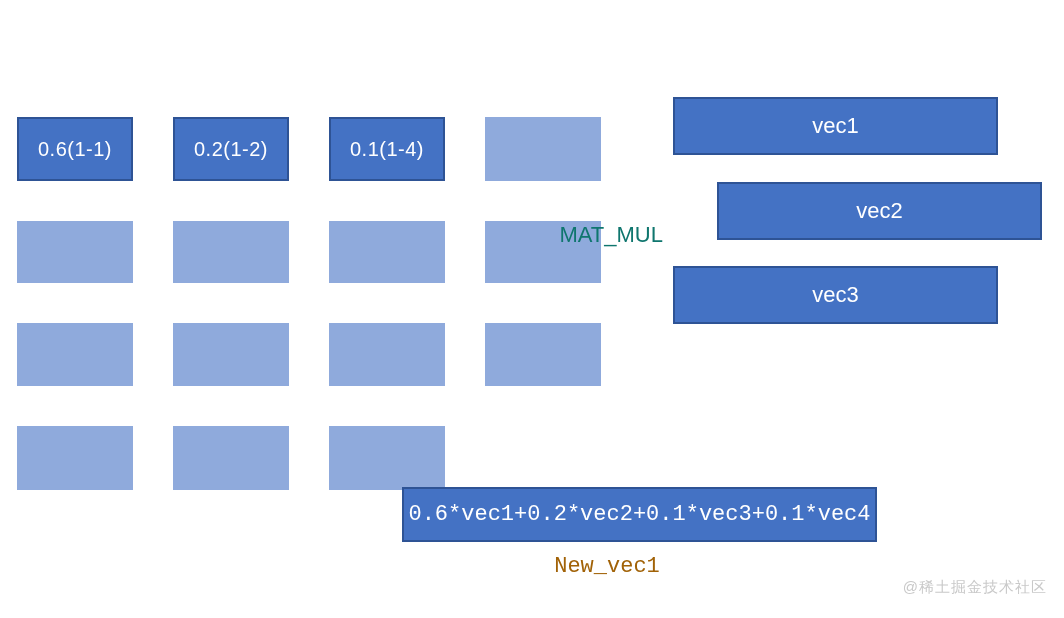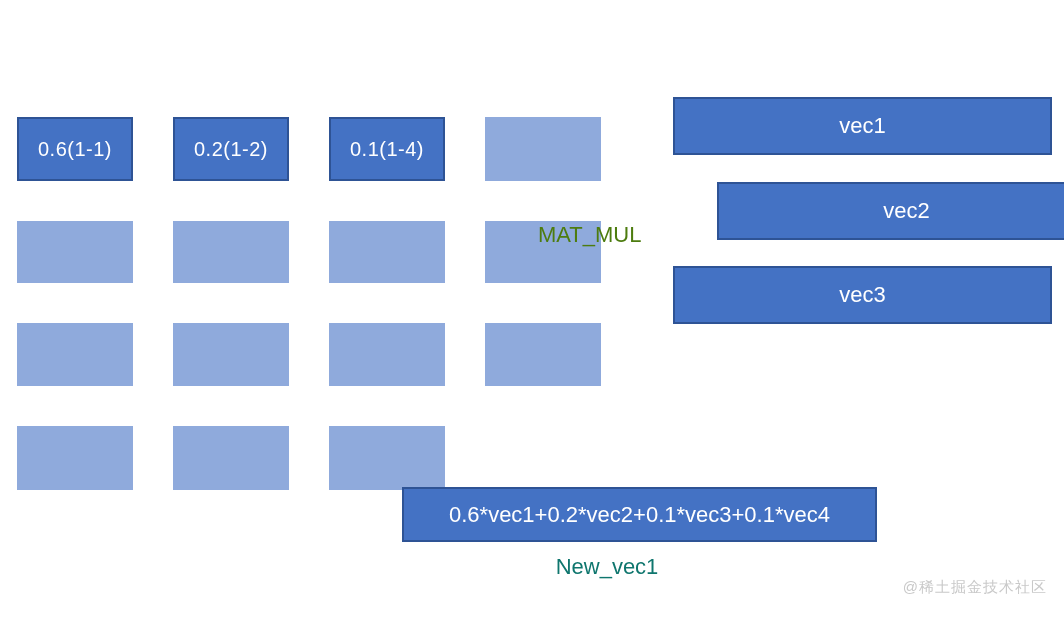--- a/index.html
+++ b/index.html
@@ -36,33 +36,33 @@
     justify-content: center;
     letter-spacing: 0.5px;
   }
   .matrix-cell {
     background: #8FAADC;
   }
 
   
   .op-label {
     position: absolute;
-    left: 538px;
+    left: 525px;
     top: 222px;
     width: 138px;
-    text-align: left;
+    text-align: right;
     font-size: 22px;
-    color: #4d7c0f;
+    color: #0f766e;
   }
 
   
   .vec-bar {
     position: absolute;
     left: 673px;
-    width: 379px;
+    width: 325px;
     height: 58px;
     background: #4472C4;
     border: 2px solid #2E5395;
     color: #ffffff;
     font-size: 22px;
     display: flex;
     align-items: center;
     justify-content: center;
   }
   .vec-bar.v1 { top: 97px; }
@@ -78,29 +78,31 @@
     width: 475px;
     height: 55px;
     background: #4472C4;
     border: 2px solid #2E5395;
     color: #ffffff;
     font-size: 22px;
     display: flex;
     align-items: center;
     justify-content: center;
     white-space: nowrap;
+    font-family: Liberation Mono, monospace;
   }
   .result-label {
     position: absolute;
     left: 538px;
     top: 554px;
     width: 138px;
     text-align: center;
     font-size: 22px;
-    color: #0f766e;
+    color: #a16207;
+    font-family: Liberation Mono, monospace;
   }
 
   
   .watermark {
     position: absolute;
     right: 17px;
     top: 578px;
     font-size: 15px;
     color: #C9C9C9;
     letter-spacing: 1px;

